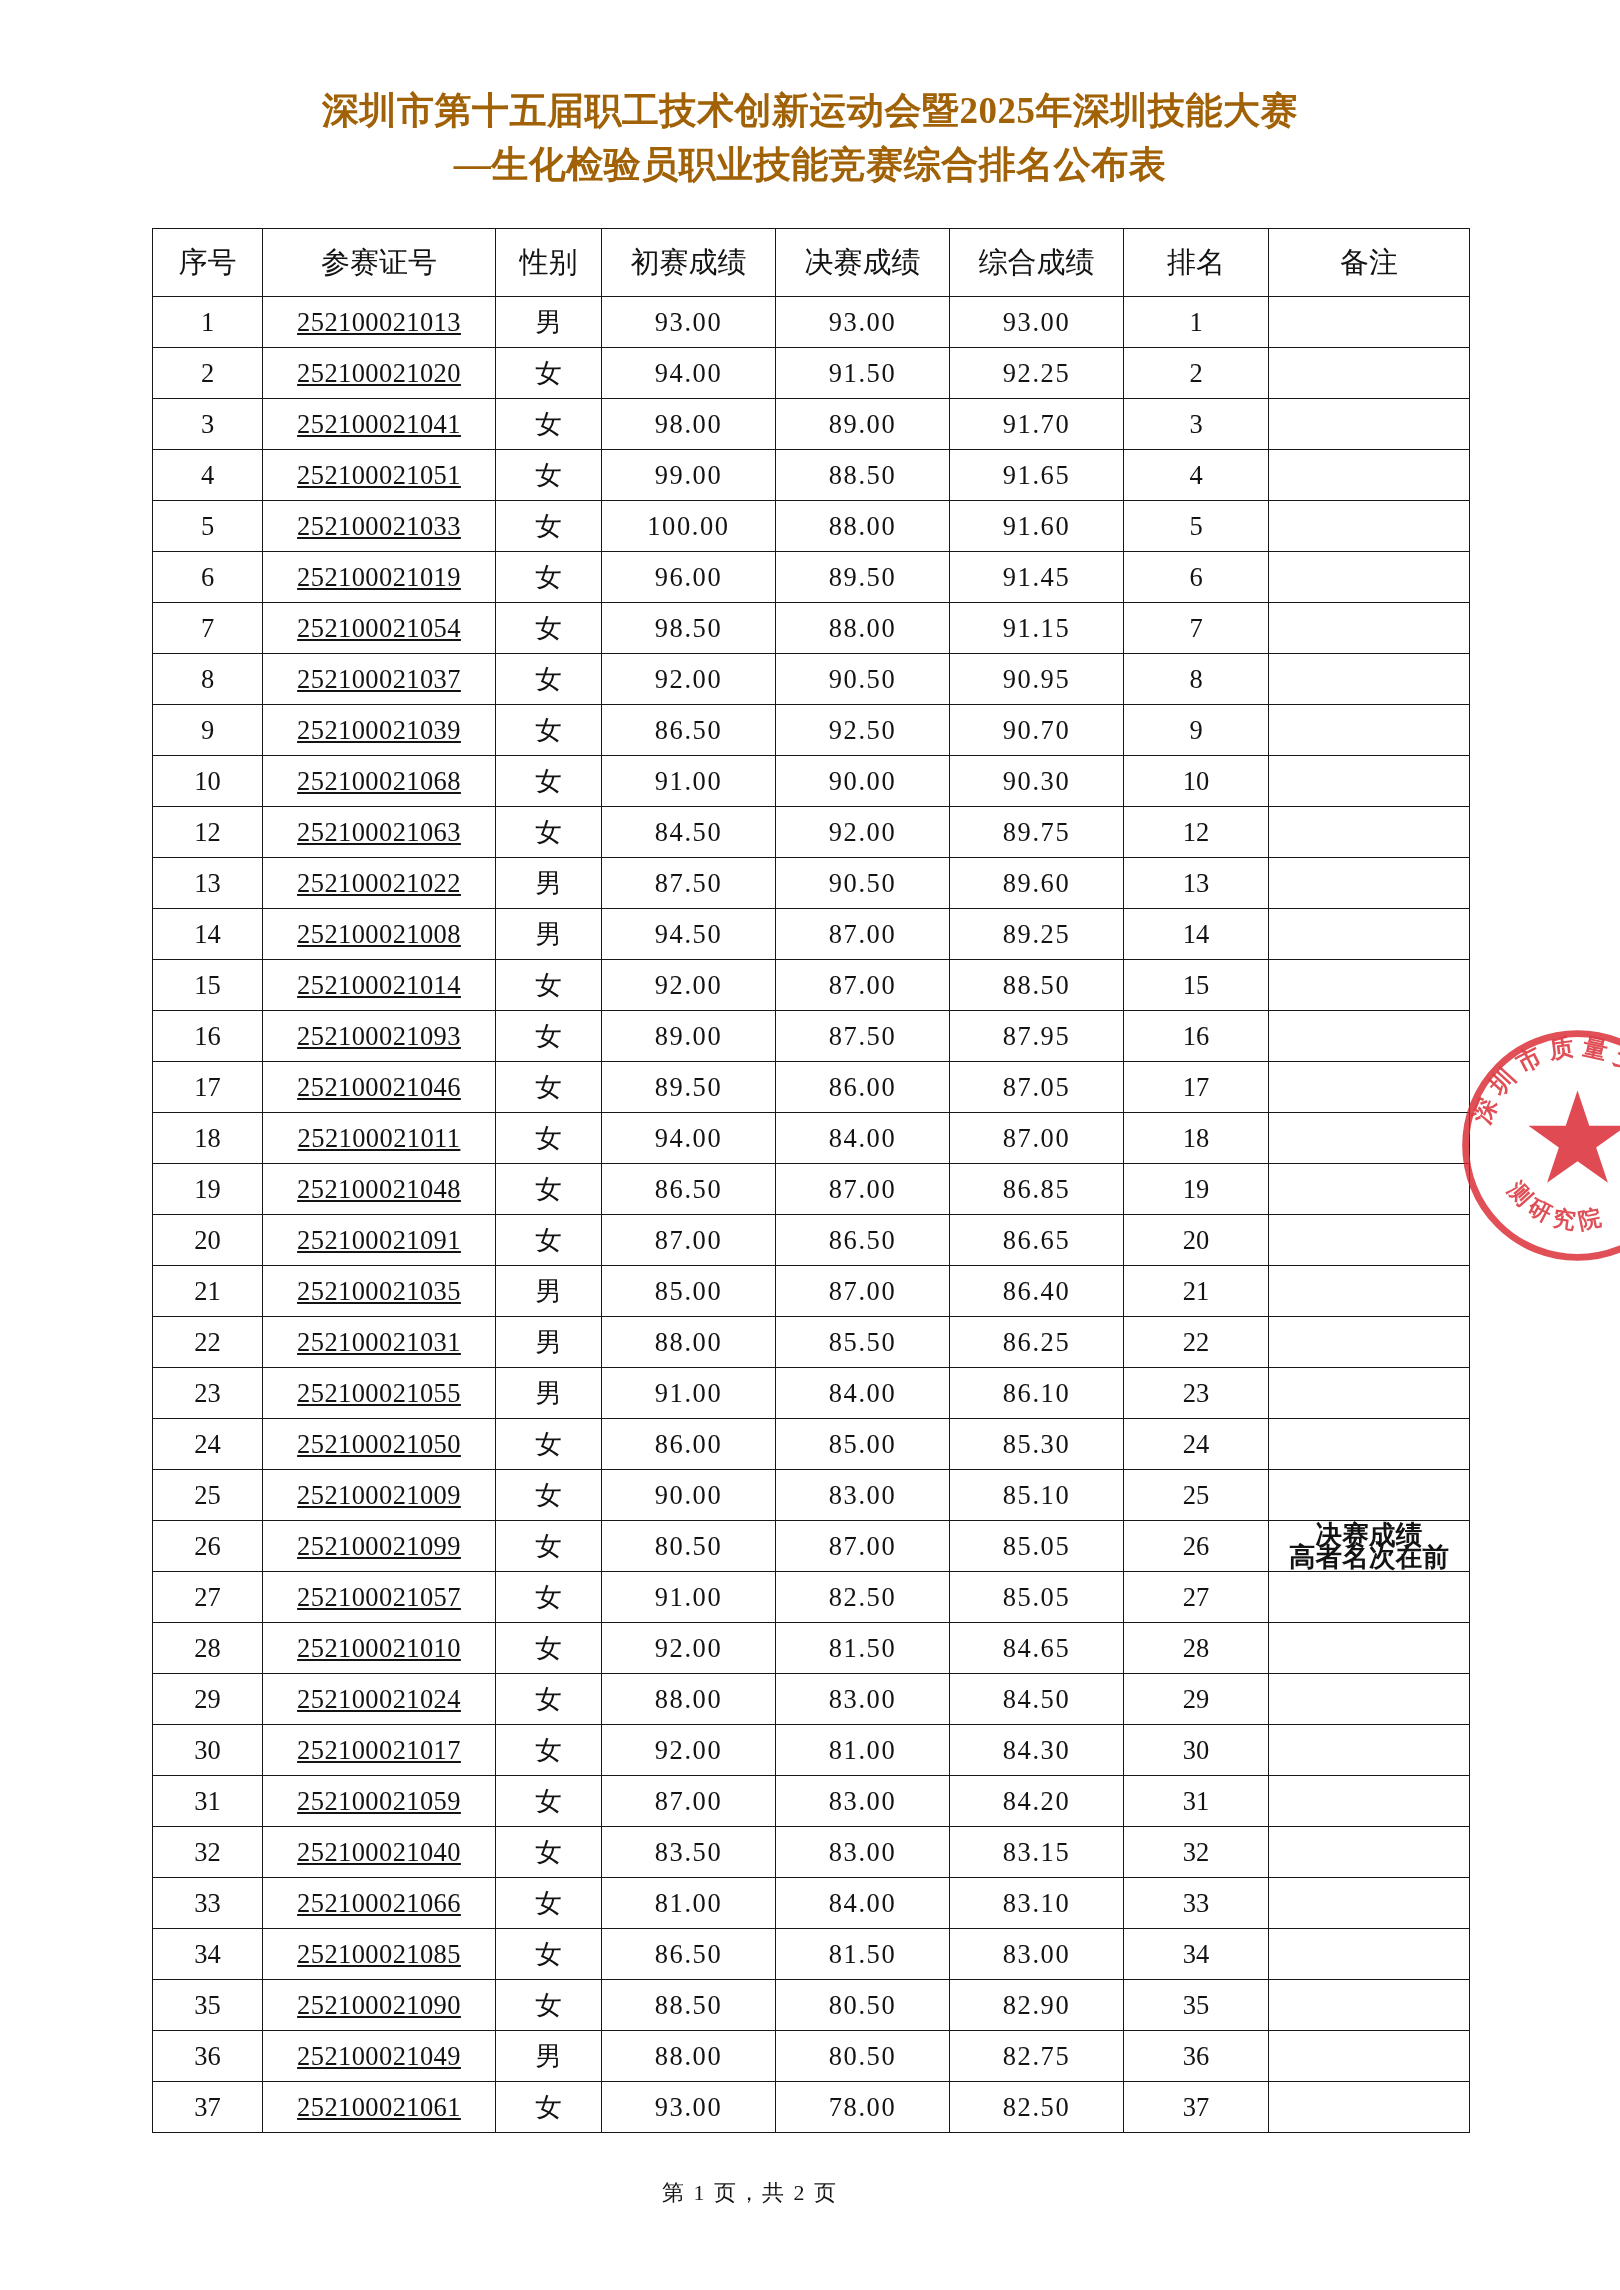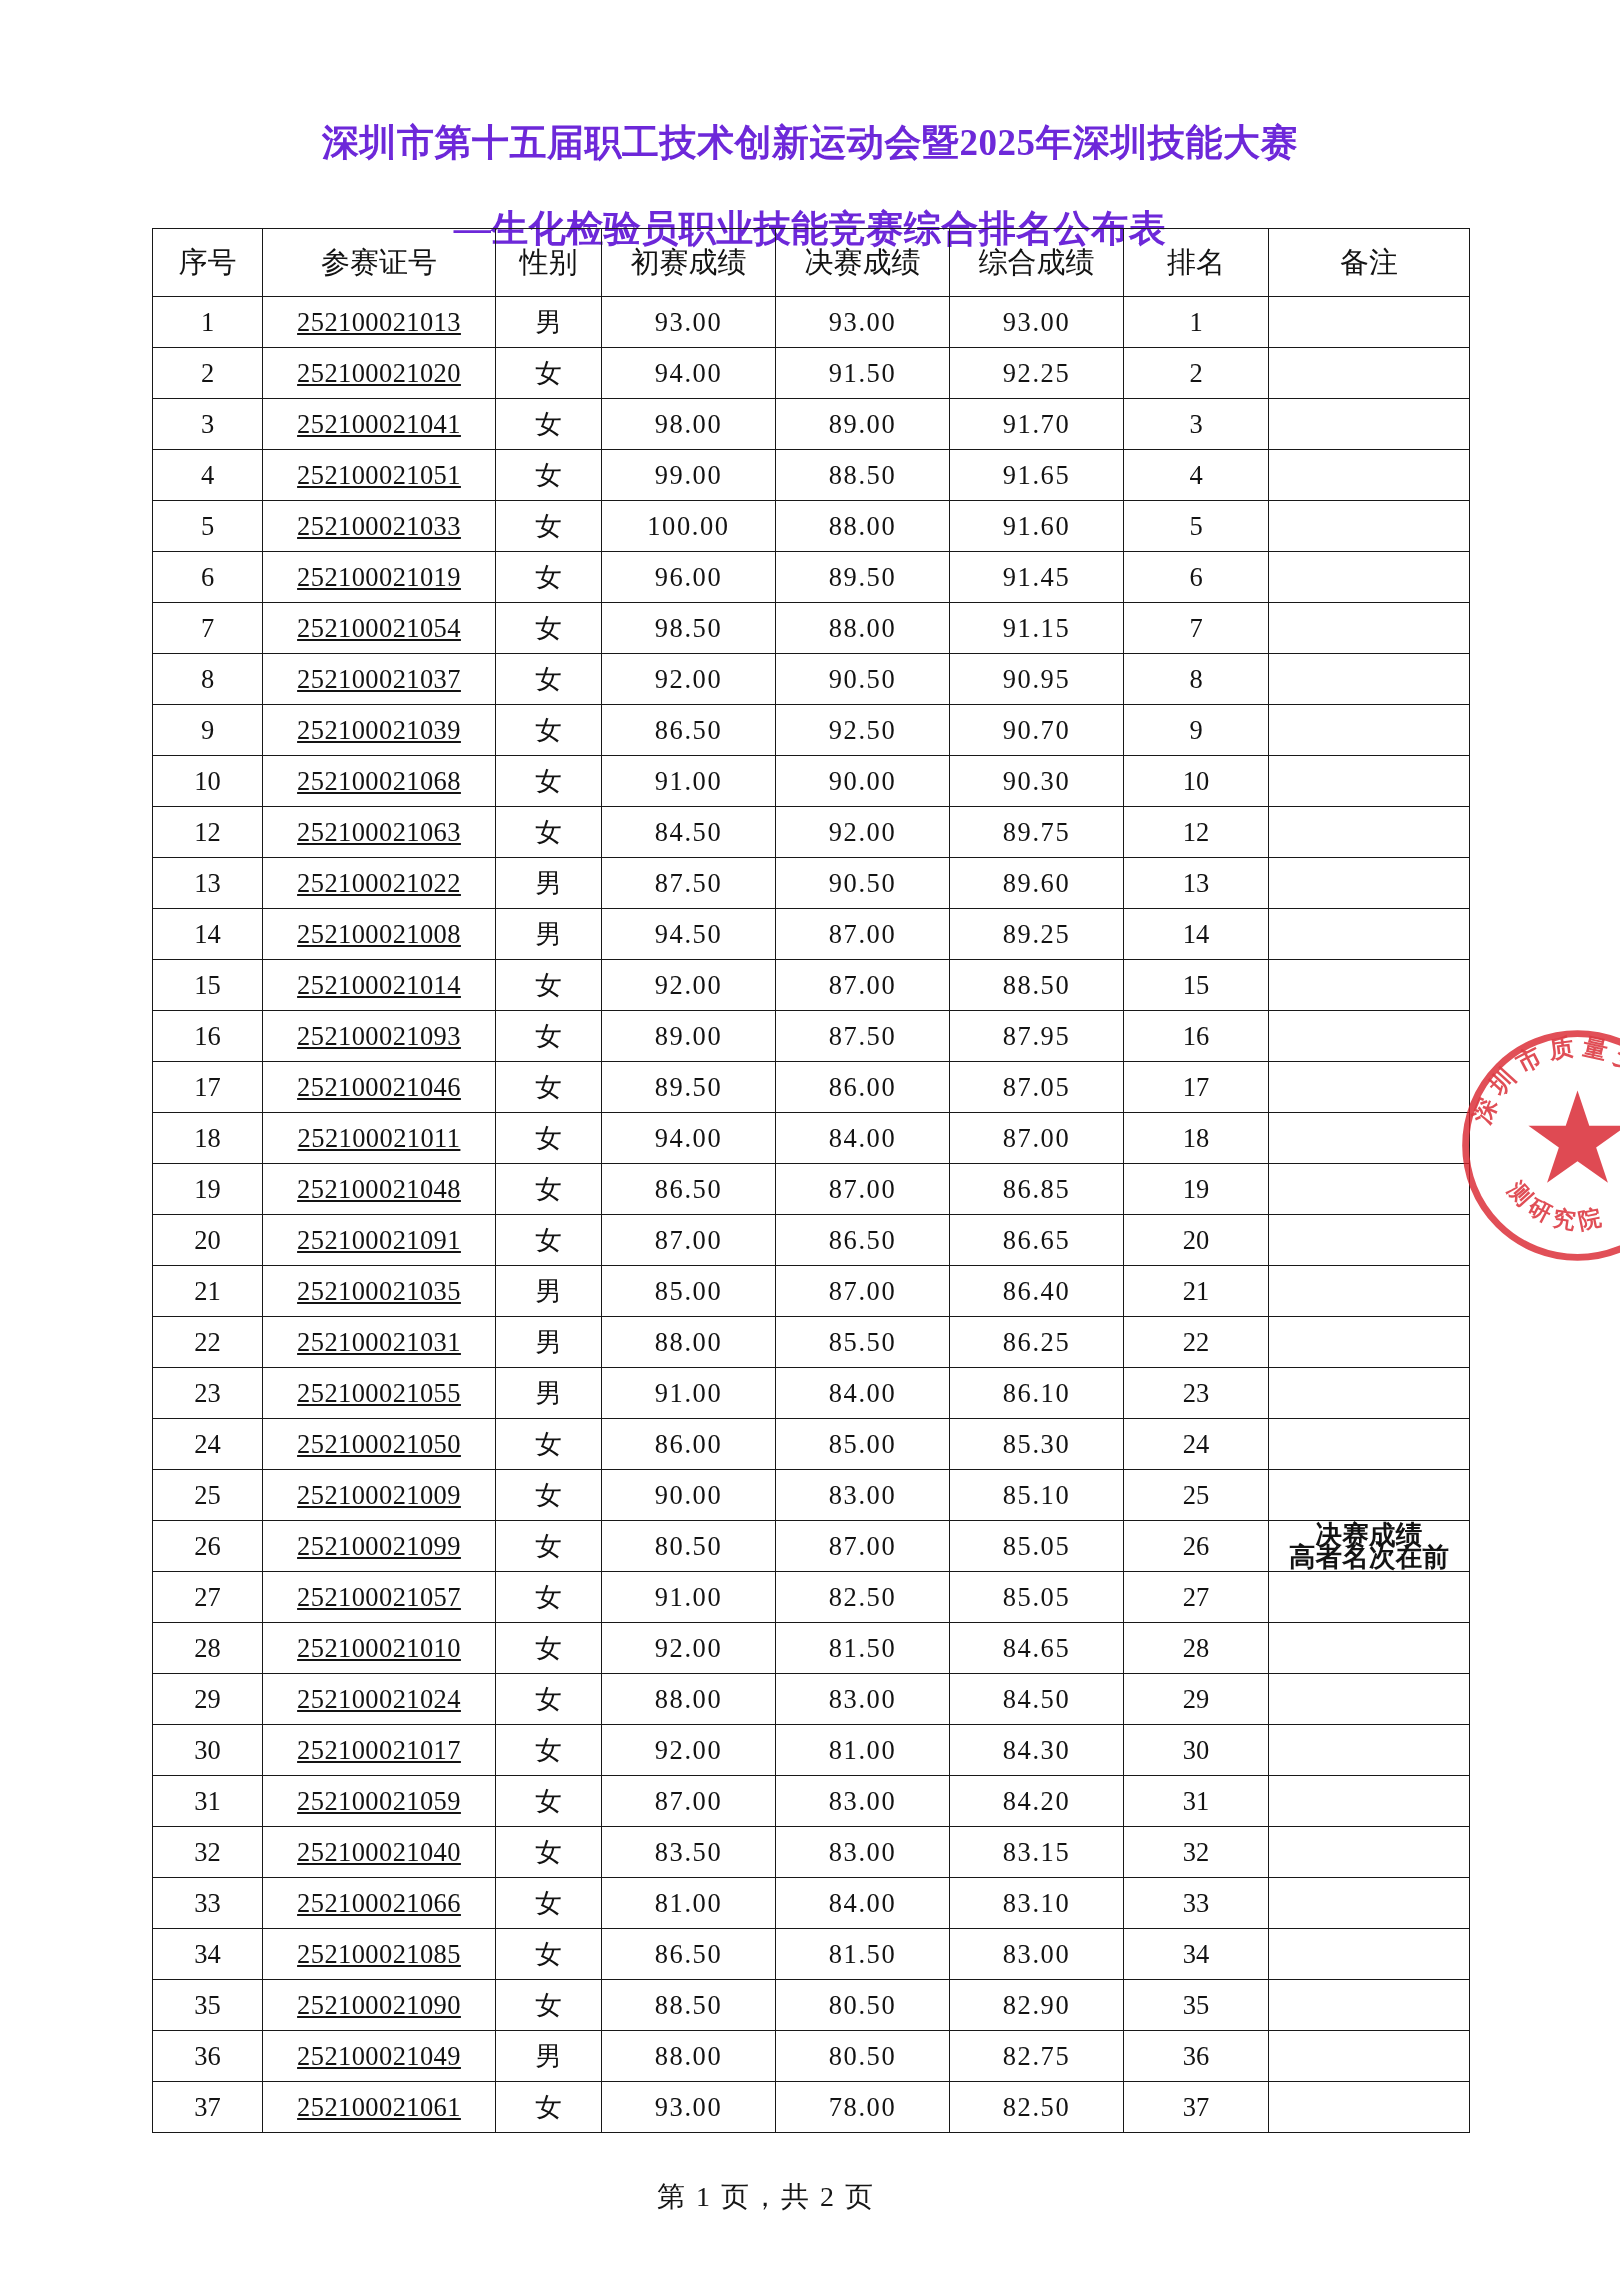--- a/index.html
+++ b/index.html
@@ -28,23 +28,22 @@
     left: 0;
     width: 1620px;
     text-align: center;
   }
   .title-line {
     font-family: "Liberation Serif", "DejaVu Serif", serif;
     font-weight: bold;
     font-size: 37px;
     line-height: 54px;
     letter-spacing: 0.5px;
-    color: #6d28d9;
+    color: #a16207;
     white-space: nowrap;
-    margin-top: 32px;
   }
   
   .table-wrap {
     position: absolute;
     top: 228px;
     left: 152px;
     width: 1318px;
   }
   table.grid {
     border-collapse: collapse;
@@ -86,24 +85,23 @@
   }
   .note-cell span { display: block; }
 
   
   .footer {
     position: absolute;
     left: 0;
     top: 2178px;
     width: 1500px;
     text-align: center;
-    font-size: 28px;
+    font-size: 22px;
     letter-spacing: 2px;
     color: #161616;
-    margin-left: 16px;
   }
 
   
   .seal {
     position: absolute;
     left: 1446px;
     top: 1014px;
     width: 263px;
     height: 263px;
     pointer-events: none;

